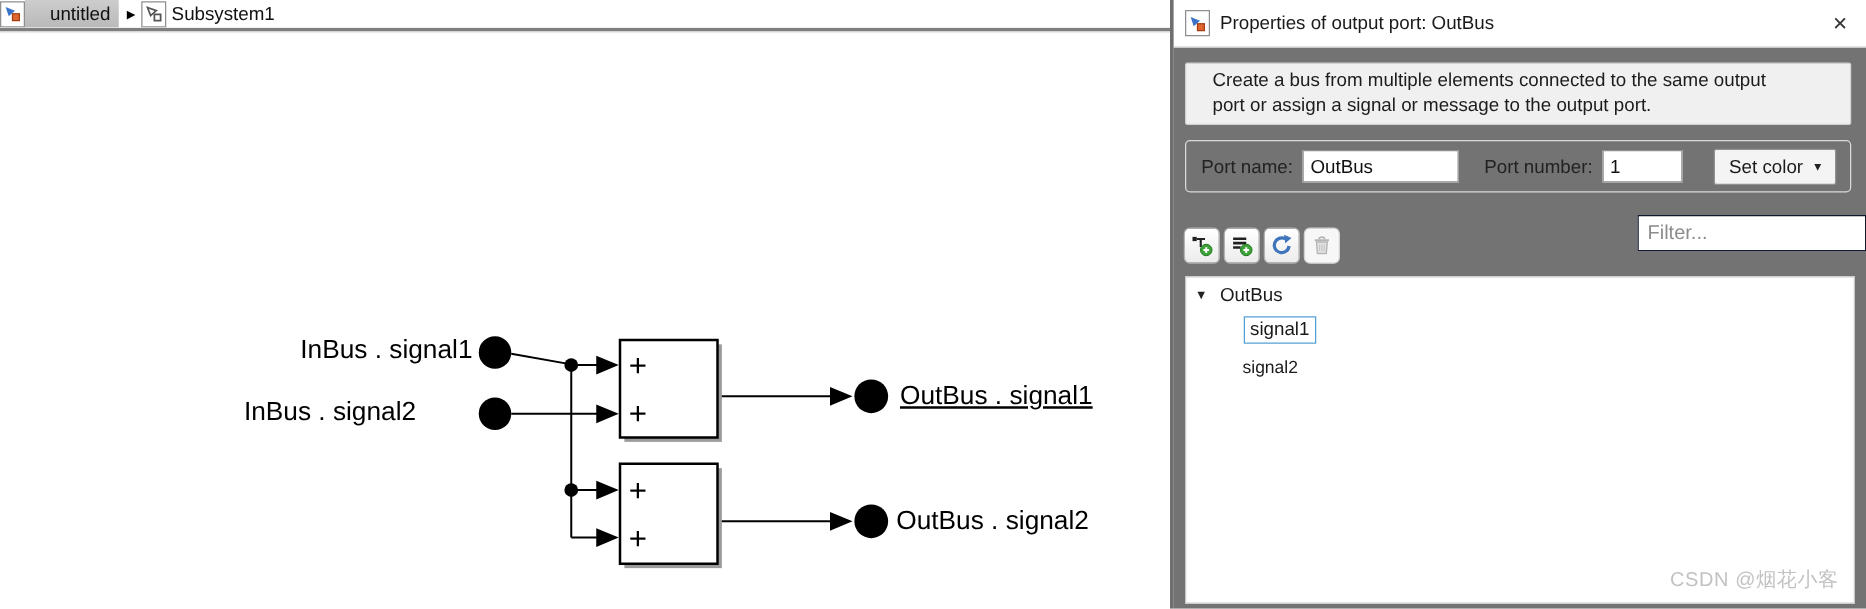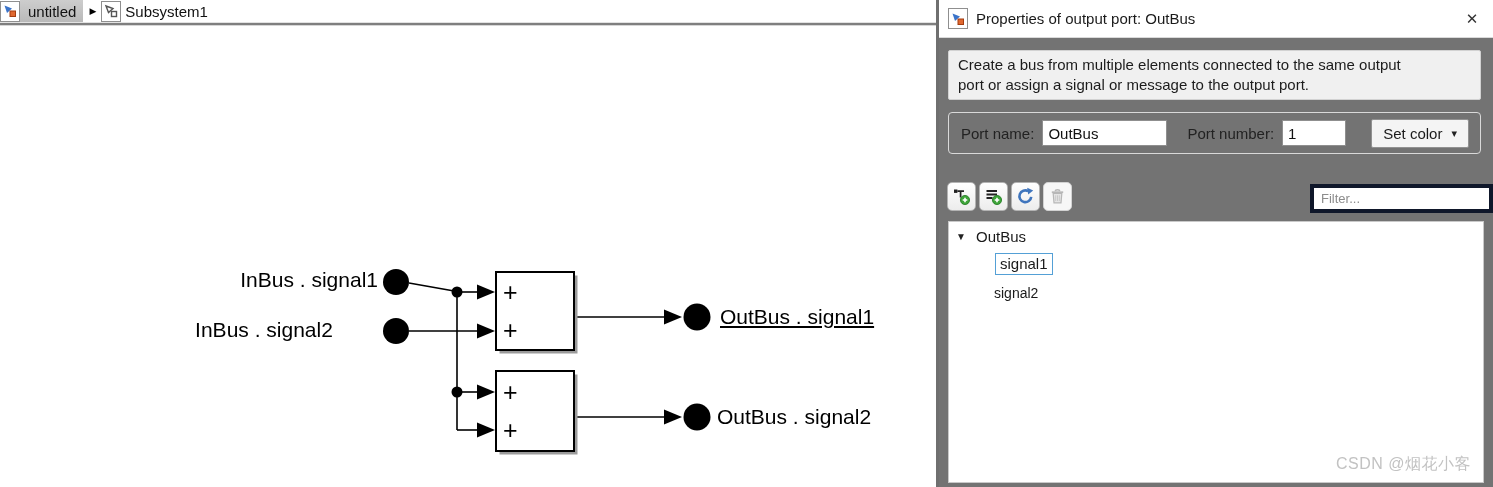--- a/index.html
+++ b/index.html
@@ -7,21 +7,21 @@
               font-family:"Liberation Sans", sans-serif; }
   #stage { position:relative; width:1493px; height:487px; background:#fff; }
 
   
   #canvas { position:absolute; left:0; top:0; width:936px; height:487px; background:#fff; }
 
   .breadcrumb { position:absolute; left:0; top:0; width:936px; height:22px;
                 display:flex; align-items:center; font-size:15px; color:#111; background:#fff; }
   .crumb-tile { width:20px; height:21px; display:flex; align-items:center; justify-content:center;
                 background:#fff; border:1px solid #8f8f8f; }
-  .crumb-current { height:22px; display:flex; align-items:center; padding:0 7px 0 8px;
+  .crumb-current { height:22px; display:flex; align-items:center; padding:0 7px 0 20px;
                    background:linear-gradient(#cdcdcd,#b9b9b9); }
   .crumb-sep { font-size:9px; color:#000; margin:0 5px 0 6px; }
   .crumb-plain { margin-left:4px; }
 
   .bc-divider { position:absolute; left:0; top:22px; width:936px; height:4px;
                 background:linear-gradient(#e2e2e2 20%, #7f7f7f 20%, #7f7f7f 75%, #d6d6d6 75%); }
 
   #diagram-svg { position:absolute; left:0; top:0; }
 
   .port-label { position:absolute; font-size:21px; color:#000; white-space:nowrap; }
@@ -38,21 +38,21 @@
   .panel-titlebar { position:absolute; left:0; top:0; width:554px; height:38px;
                     display:flex; align-items:center; border-bottom:1px solid #dadada; background:#fff; }
   .panel-titlebar .crumb-tile { margin-left:9px; }
   .panel-title { margin-left:8px; font-size:15px; color:#1a1a1a; }
   .close-btn { position:absolute; right:12px; top:10px; width:18px; height:18px;
                display:flex; align-items:center; justify-content:center;
                font-size:15px; color:#333; cursor:default; }
 
   .info-box { position:absolute; left:9px; top:50px; width:533px; height:50px;
               background:#f0f0f0; border:1px solid #d2d2d2; border-radius:2px;
-              padding:4px 9px; line-height:20px; color:#1c1c1c; }
+              padding:4px 21px; line-height:20px; color:#1c1c1c; }
 
   .group-box { position:absolute; left:9px; top:112px; width:533px; height:42px;
                border:1px solid #d9d9d9; border-radius:4px;
                display:flex; align-items:center; }
   .fld-label { color:#222; }
   .lbl-port-name { margin-left:12px; }
   .txt-input { height:26px; border:1px solid #8f8f8f; background:#fff;
                font-family:inherit; font-size:15px; padding:2px 5px; color:#111; }
   .inp-port-name { width:125px; margin-left:8px; }
   .lbl-port-number { margin-left:20px; }
@@ -62,22 +62,22 @@
                    background:#f4f4f4; border:1px solid #919191; border-radius:2px;
                    font-family:inherit; font-size:15px; color:#1a1a1a; }
   .caret { font-size:11px; color:#222; }
 
   .tree-toolbar { position:absolute; left:8px; top:182px; display:flex; gap:3px; }
   .tool-btn { width:29px; height:29px; display:flex; align-items:center; justify-content:center;
               border:1px solid #b3b3b3; border-radius:5px;
               background:linear-gradient(#ffffff,#ececec); }
   .tool-btn.disabled { border-color:#d2d2d2; background:#f7f7f7; }
 
-  .filter-input { position:absolute; left:371px; top:184px; width:183px; height:29px;
-                  border:4px solid #0f172a; font-family:inherit; font-size:13px;
+  .filter-input { position:absolute; left:371px; top:172px; width:183px; height:29px;
+                  border:1px solid #0f172a; font-family:inherit; font-size:16px;
                   padding:0 7px; color:#111; background:#fff; }
   .filter-input::placeholder { color:#8c8c8c; }
 
   .tree-box { position:absolute; left:9px; top:221px; width:536px; height:262px;
               background:#fff; border:1px solid #c9c9c9; }
   .tree-root { position:absolute; left:7px; top:6px; display:flex; align-items:center; }
   .expander { font-size:10px; color:#222; width:12px; }
   .tree-root-label { margin-left:8px; font-size:15px; color:#1a1a1a; }
   .tree-child-edit { position:absolute; left:46px; top:31px; display:inline-block;
                      border:1px solid #54a0d6; padding:1px 4px 2px 4px;

